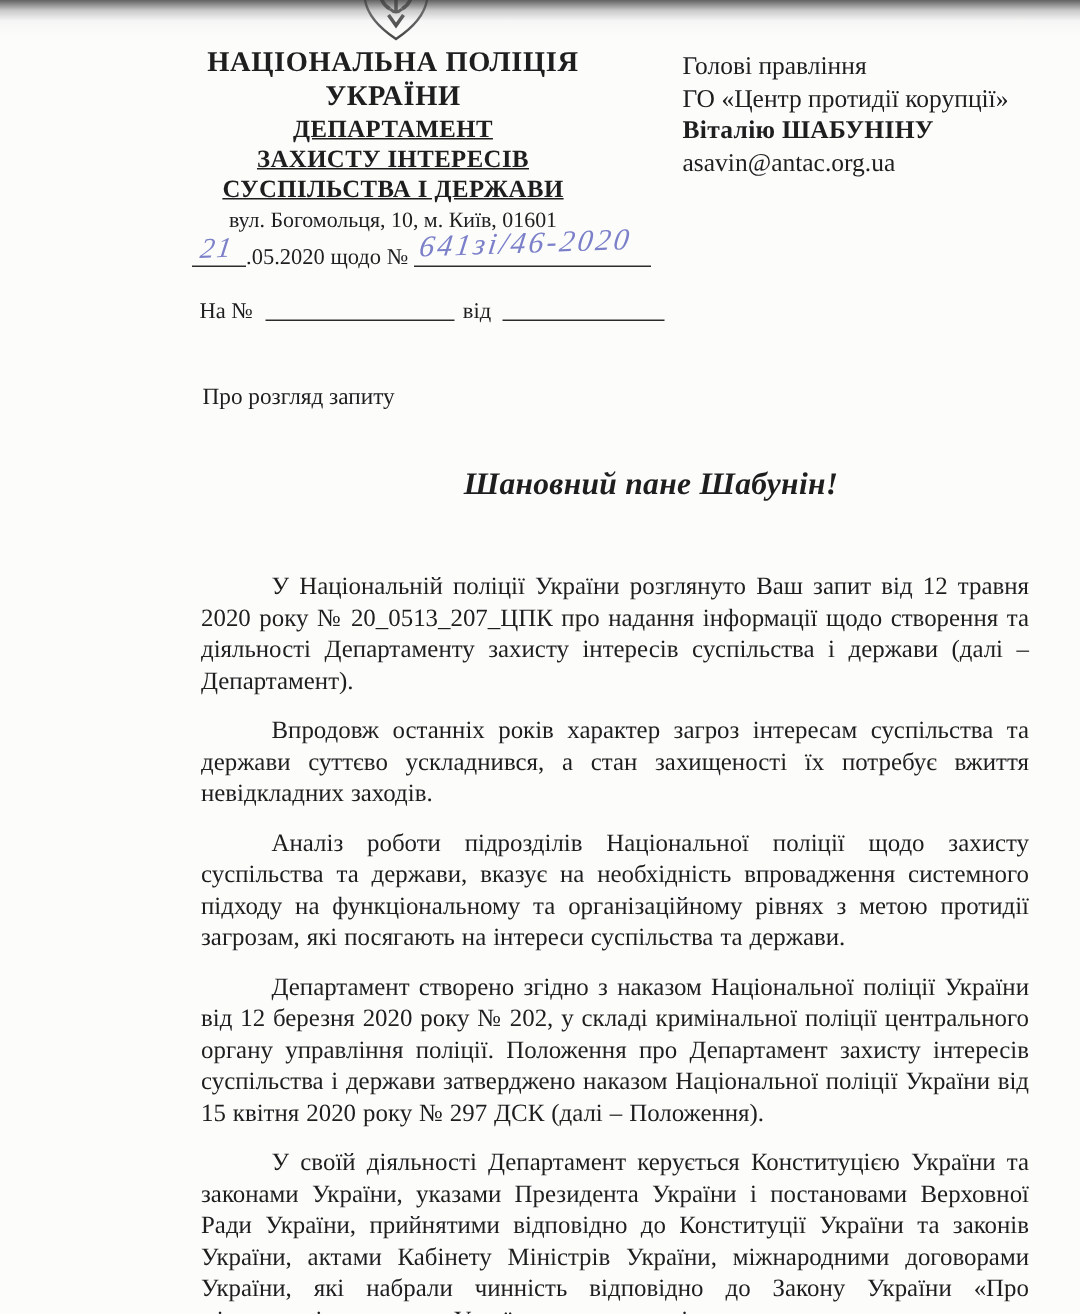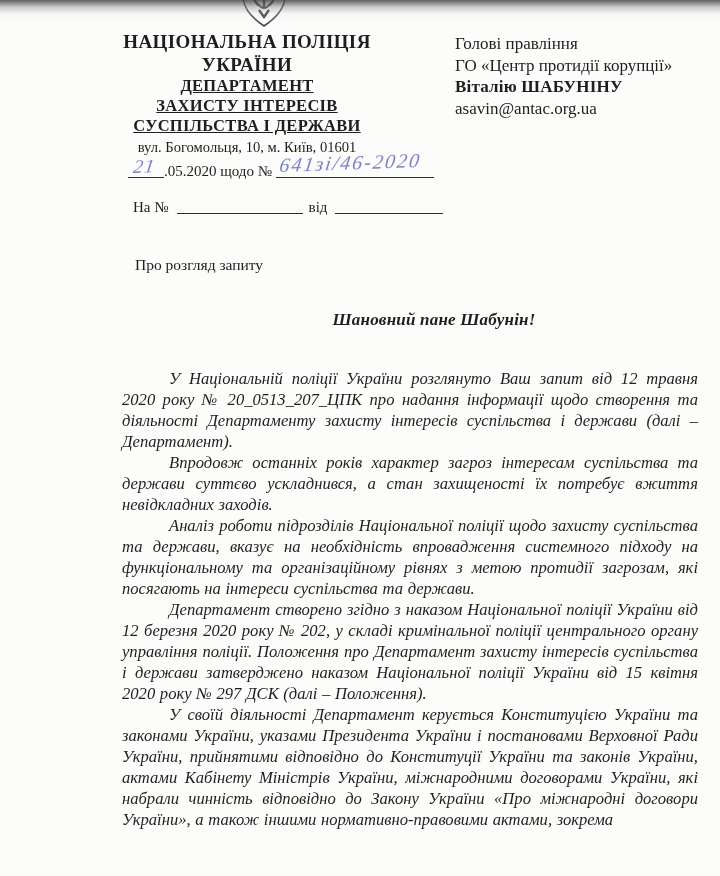--- a/index.html
+++ b/index.html
@@ -22,21 +22,21 @@
     pointer-events:none;
   }
   
   .emblem{
     position:absolute;left:240px;top:-38px;width:48px;height:66px;
   }
   .emblem svg{display:block;width:48px;height:66px;}
 
   
   .lh-left{
-    position:absolute;left:100px;top:30px;width:294px;
+    position:absolute;left:115px;top:30px;width:294px;
     text-align:center;
   }
   .org-line{font-weight:bold;font-size:19px;line-height:23px;letter-spacing:.4px;}
   .dept-line{font-weight:bold;font-size:16.5px;line-height:20px;letter-spacing:.3px;text-decoration:underline;}
   .addr-line{font-size:14.6px;line-height:18px;margin-top:2px;}
 
   .date-row{
     position:absolute;left:128px;top:162px;width:330px;height:28px;
     font-size:15px;white-space:nowrap;
   }
@@ -69,33 +69,32 @@
   .blank.ref1{width:126px;margin:0 6px 0 8px;}
   .blank.ref2{width:108px;margin-left:8px;}
 
   .subject{
     position:absolute;left:135px;top:256px;width:300px;
     font-size:15.5px;
   }
   .salutation{
     position:absolute;left:122px;top:310px;width:576px;
     text-align:center;padding-left:48px;box-sizing:border-box;
-    font-weight:bold;font-style:italic;font-size:17px;letter-spacing:.2px;
+    font-weight:bold;font-style:italic;font-size:21px;letter-spacing:.2px;
   }
 
   
   .body-text{
     position:absolute;left:122px;top:368px;width:576px;
     font-size:16.6px;line-height:21px;
     text-align:justify;
   }
   .body-text p{
-    margin:0;text-indent:47px;
+    margin:12px;text-indent:47px;
     word-spacing:.5px;
-    font-style:italic;
   }
 </style>
 </head>
 <body>
 
 <div class="page">
 
   <div class="emblem">
     <svg viewBox="0 0 48 66" xmlns="http://www.w3.org/2000/svg">
       <path d="M3 1 H45 V34 Q45 50 24 64 Q3 50 3 34 Z" fill="none" stroke="#4a4a4a" stroke-width="1.6"></path>

